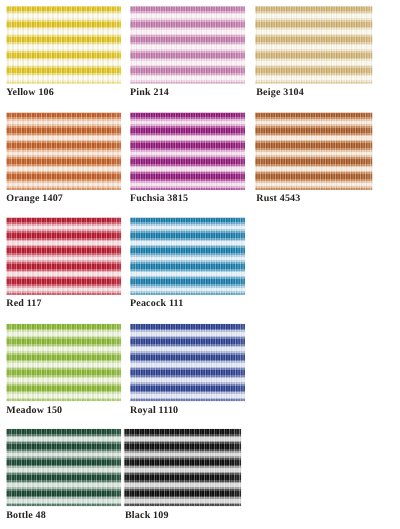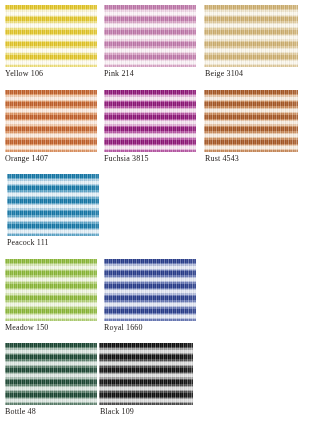--- a/index.html
+++ b/index.html
@@ -14,20 +14,21 @@
     position:absolute;
     left:0;top:0;
     width:313px;height:423px;
     box-sizing:border-box;
   }
   .grid-row{
     display:flex;
     width:313px;
     height:84.6px;
     box-sizing:border-box;
+    font-weight:bold;
   }
   .cell{
     box-sizing:border-box;
     position:relative;
   }
   .cell.c0{width:97px;padding-left:5px;}
   .cell.c1{width:105px;padding-left:7px;}
   .cell.c2{width:111px;padding-left:2px;}
 
   .swatch{
@@ -137,20 +138,28 @@
       <div class="cell c2">
         <div class="swatch">
           <div class="stripes" style="background: repeating-linear-gradient(rgb(167, 90, 40) 0px, rgb(167, 90, 40) 4px, rgb(201, 139, 92) 4px, rgb(201, 139, 92) 5.4px, rgb(230, 196, 166) 5.4px, rgb(230, 196, 166) 6.6px, rgb(247, 236, 223) 6.6px, rgb(247, 236, 223) 9.6px, rgb(230, 196, 166) 9.6px, rgb(230, 196, 166) 10.8px, rgb(201, 139, 92) 10.8px, rgb(201, 139, 92) 12.4px);"></div>
           <div class="weave"></div>
           <div class="fade"></div>
         </div>
         <div class="label">Rust 4543</div>
       </div>
     </div>
     <div class="grid-row">
+      <div class="cell c0">
+        <div class="swatch">
+          <div class="stripes" style="background: repeating-linear-gradient(rgb(183, 31, 51) 0px, rgb(183, 31, 51) 4px, rgb(212, 96, 111) 4px, rgb(212, 96, 111) 5.4px, rgb(234, 173, 181) 5.4px, rgb(234, 173, 181) 6.6px, rgb(249, 226, 229) 6.6px, rgb(249, 226, 229) 9.6px, rgb(234, 173, 181) 9.6px, rgb(234, 173, 181) 10.8px, rgb(212, 96, 111) 10.8px, rgb(212, 96, 111) 12.4px);"></div>
+          <div class="weave"></div>
+          <div class="fade"></div>
+        </div>
+        <div class="label">Red 117</div>
+      </div>
       <div class="cell c1">
         <div class="swatch">
           <div class="stripes" style="background: repeating-linear-gradient(rgb(24, 121, 168) 0px, rgb(24, 121, 168) 4px, rgb(95, 166, 200) 4px, rgb(95, 166, 200) 5.4px, rgb(170, 205, 226) 5.4px, rgb(170, 205, 226) 6.6px, rgb(228, 240, 247) 6.6px, rgb(228, 240, 247) 9.6px, rgb(170, 205, 226) 9.6px, rgb(170, 205, 226) 10.8px, rgb(95, 166, 200) 10.8px, rgb(95, 166, 200) 12.4px);"></div>
           <div class="weave"></div>
           <div class="fade"></div>
         </div>
         <div class="label">Peacock 111</div>
       </div>
     </div>
     <div class="grid-row">
@@ -161,21 +170,21 @@
           <div class="fade"></div>
         </div>
         <div class="label">Meadow 150</div>
       </div>
       <div class="cell c1">
         <div class="swatch">
           <div class="stripes" style="background: repeating-linear-gradient(rgb(43, 63, 140) 0px, rgb(43, 63, 140) 4px, rgb(104, 120, 180) 4px, rgb(104, 120, 180) 5.4px, rgb(176, 186, 218) 5.4px, rgb(176, 186, 218) 6.6px, rgb(227, 231, 243) 6.6px, rgb(227, 231, 243) 9.6px, rgb(176, 186, 218) 9.6px, rgb(176, 186, 218) 10.8px, rgb(104, 120, 180) 10.8px, rgb(104, 120, 180) 12.4px);"></div>
           <div class="weave"></div>
           <div class="fade"></div>
         </div>
-        <div class="label">Royal 1660</div>
+        <div class="label">Royal 1110</div>
       </div>
     </div>
     <div class="grid-row">
       <div class="cell c0">
         <div class="swatch">
           <div class="stripes" style="background: repeating-linear-gradient(rgb(29, 72, 52) 0px, rgb(29, 72, 52) 4px, rgb(92, 127, 108) 4px, rgb(92, 127, 108) 5.4px, rgb(168, 189, 177) 5.4px, rgb(168, 189, 177) 6.6px, rgb(221, 231, 225) 6.6px, rgb(221, 231, 225) 9.6px, rgb(168, 189, 177) 9.6px, rgb(168, 189, 177) 10.8px, rgb(92, 127, 108) 10.8px, rgb(92, 127, 108) 12.4px);"></div>
           <div class="weave"></div>
           <div class="fade"></div>
         </div>
         <div class="label">Bottle 48</div>

